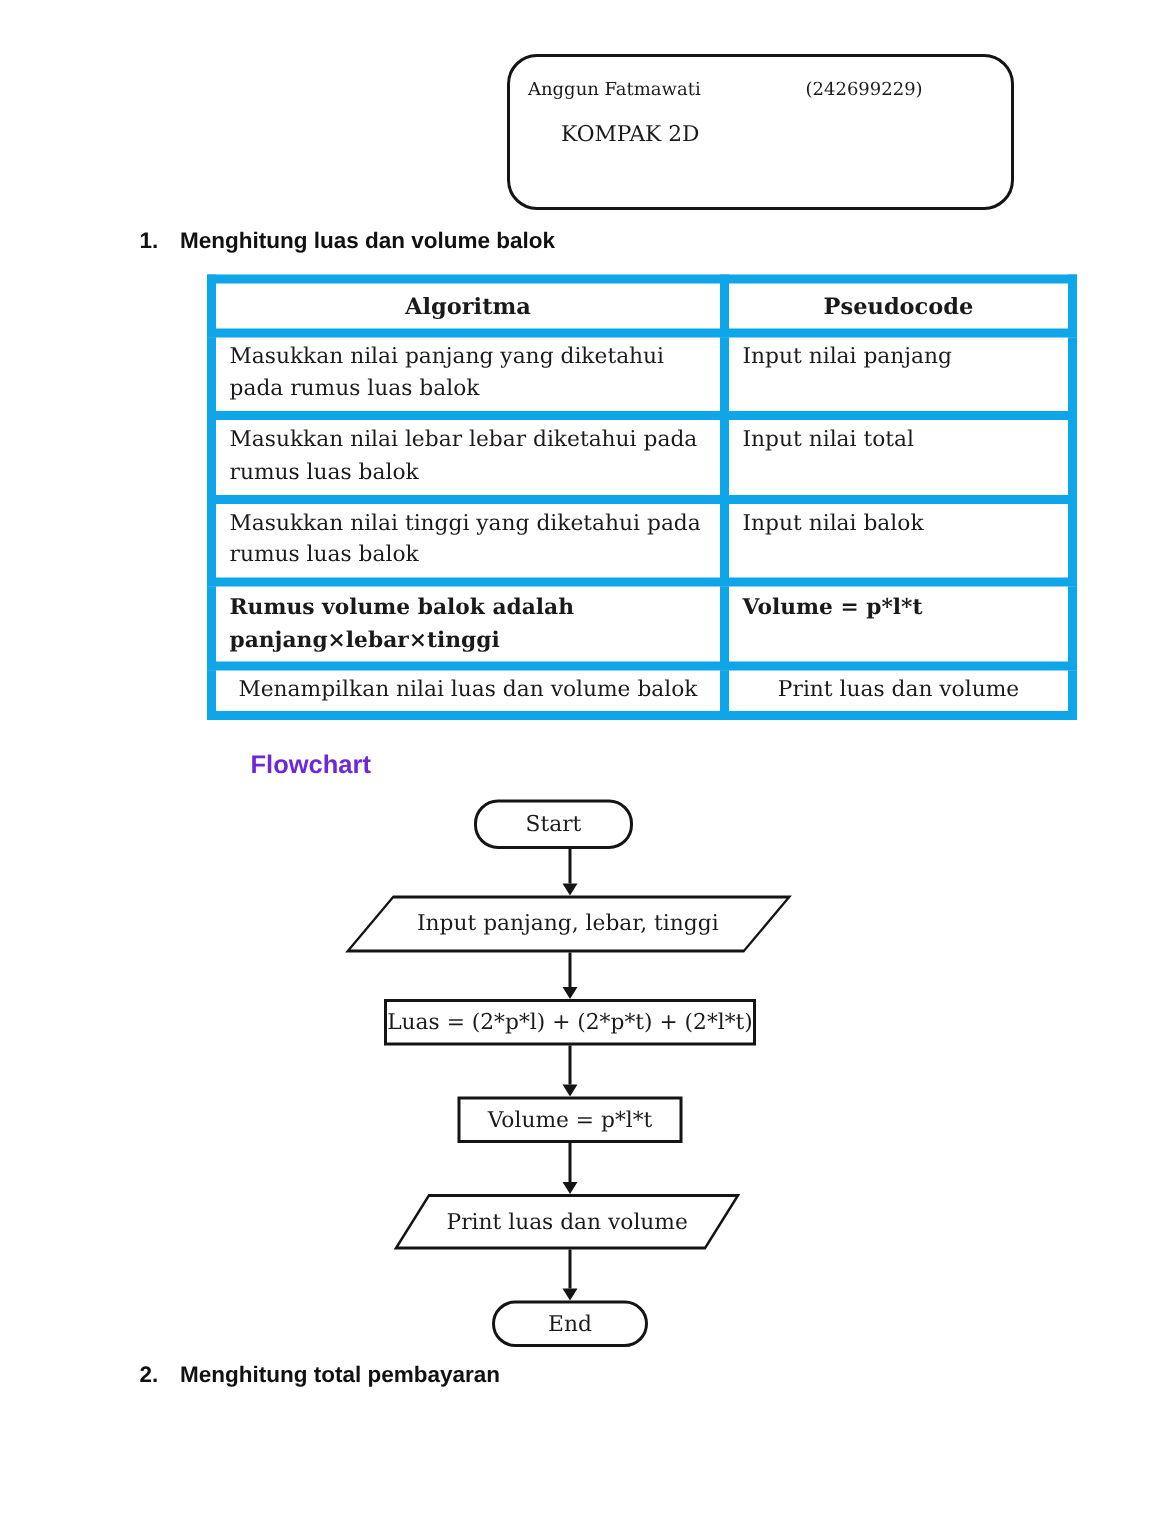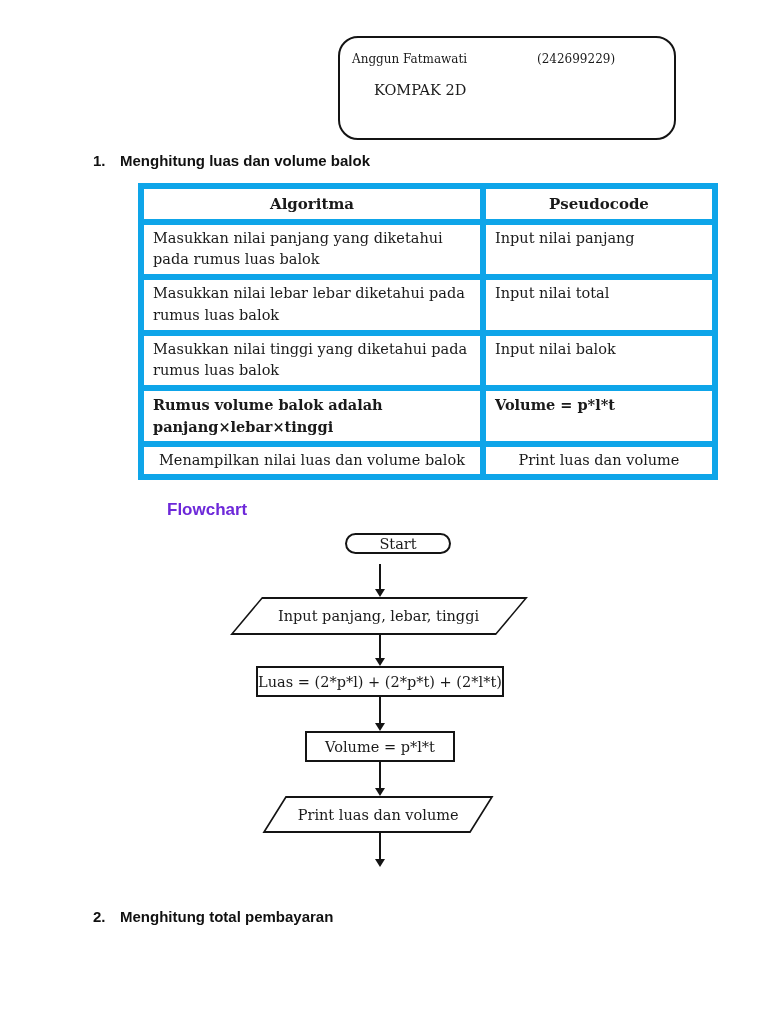--- a/index.html
+++ b/index.html
@@ -45,21 +45,21 @@
 
   
   .fc-label { position:absolute; left:140px; top:500px;
     font-family:"Liberation Sans",sans-serif; font-weight:bold; font-size:17px; color:#6d28d9;margin-left:27px; }
 
   .fc-node {
     position:absolute; box-sizing:border-box;
     display:flex; align-items:center; justify-content:center;
     font-size:14.5px; background:#fff; border:2px solid #141414;
   }
-  .node-start  { left:345px; top:533px; width:106px; height:21px; border-radius:16px; }
+  .node-start  { left:316px; top:533px; width:106px; height:33px; border-radius:16px; }
   .node-input  { left:246px; top:597px; width:266px; height:38px; transform:skewX(-40deg); }
   .node-luas   { left:256px; top:666px; width:248px; height:31px; }
   .node-volume { left:305px; top:731px; width:150px; height:31px; }
   .node-print  { left:274px; top:796px; width:208px; height:37px; transform:skewX(-32deg); }
   .node-end    { left:328px; top:867px; width:104px; height:31px; border-radius:16px; }
   .unskew-40 { transform:skewX(40deg); white-space:nowrap; }
   .unskew-32 { transform:skewX(32deg); white-space:nowrap; }
 
   .flow-arrow {
     position:absolute; left:374px; width:12px;
@@ -163,19 +163,22 @@
 
   <div class="fc-node node-print">
     <span class="unskew-32">Print luas dan volume</span>
   </div>
 
   <div class="flow-arrow" style="top:833px; height:34px;">
     <span class="arrow-line"></span>
     <span class="arrow-head"></span>
   </div>
 
+  <div class="fc-node node-end">
+    <span>End</span>
+  </div>
 
   <div class="section-heading heading-2">
     <span class="section-number">2.</span>
     <span>Menghitung total pembayaran</span>
   </div>
 
 </div>
 
 </body></html>

